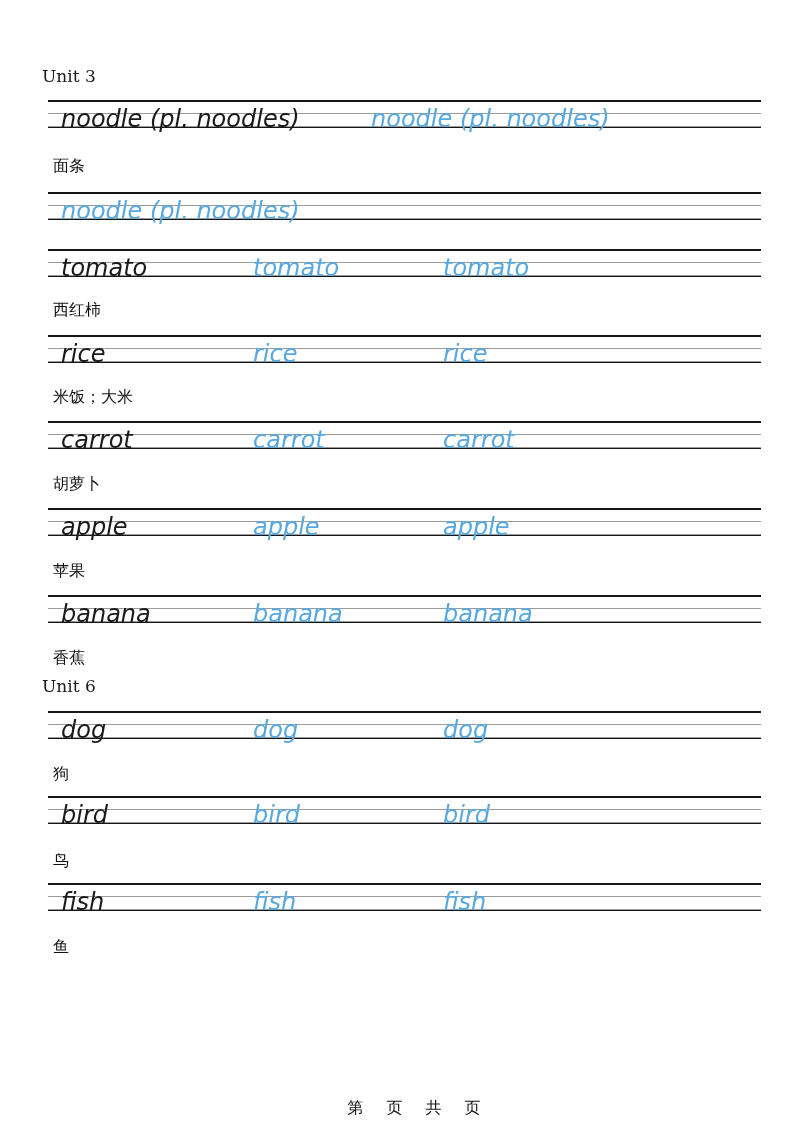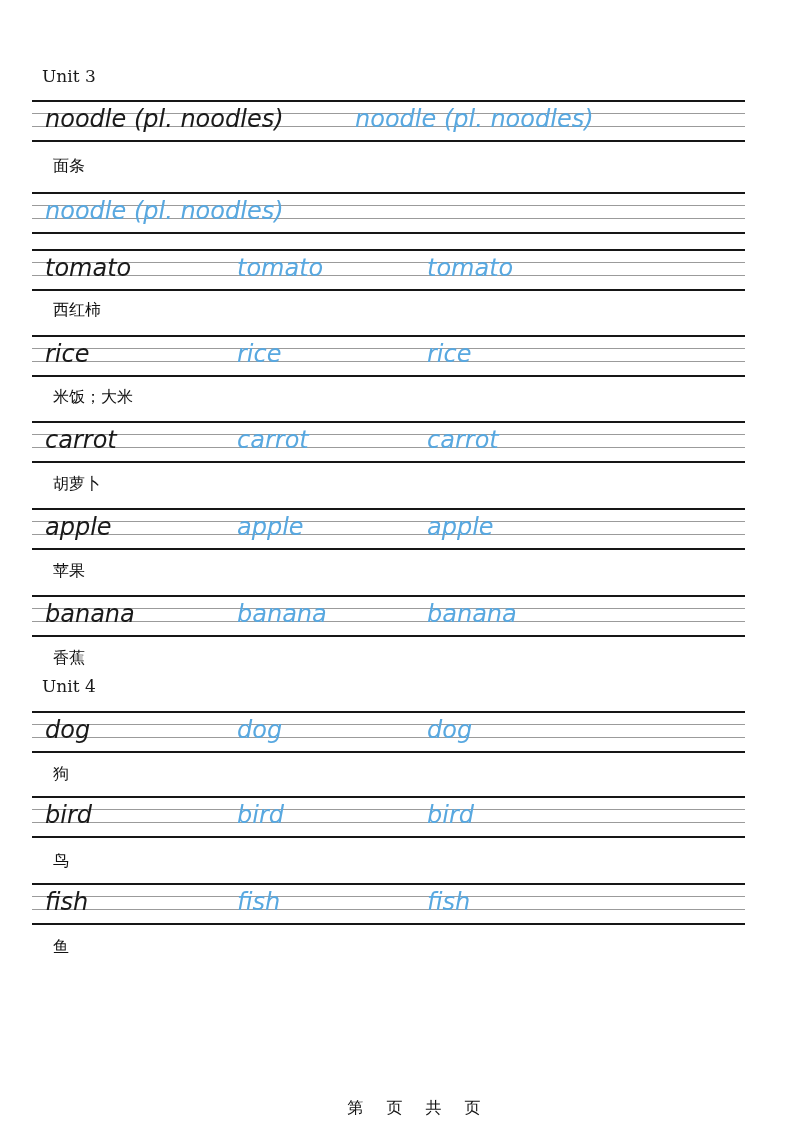--- a/index.html
+++ b/index.html
@@ -18,21 +18,21 @@
     color:var(--ink);
     padding-left:44px;
   }
   .unit-heading{
     position:absolute;left:42px;
     font-size:17px;line-height:20px;
     color:var(--ink);
     font-family:"DejaVu Serif","Liberation Serif",serif;
   }
   .grid{
-    position:absolute;left:32px;width:713px;height:42px;
+    position:absolute;left:48px;width:713px;height:28px;
     box-sizing:border-box;
     border-top:2px solid var(--grid-dark);
     border-bottom:2px solid var(--grid-dark);
   }
   .grid::before,.grid::after{
     content:"";position:absolute;left:0;right:0;height:1px;
     background:var(--grid-light);
   }
   .grid::before{top:11px}
   .grid::after{top:24px}
@@ -110,21 +110,21 @@
   </div>
   <div class="cn" style="top:562px">苹果</div>
 
   <div class="grid" style="top:595px">
     <span class="word s0">banana</span>
     <span class="word trace s1">banana</span>
     <span class="word trace s2">banana</span>
   </div>
   <div class="cn" style="top:649px">香蕉</div>
 
-  <div class="unit-heading" style="top:676px">Unit 4</div>
+  <div class="unit-heading" style="top:676px">Unit 6</div>
 
   <div class="grid" style="top:711px">
     <span class="word s0">dog</span>
     <span class="word trace s1">dog</span>
     <span class="word trace s2">dog</span>
   </div>
   <div class="cn" style="top:765px">狗</div>
 
   <div class="grid" style="top:796px">
     <span class="word s0">bird</span>

